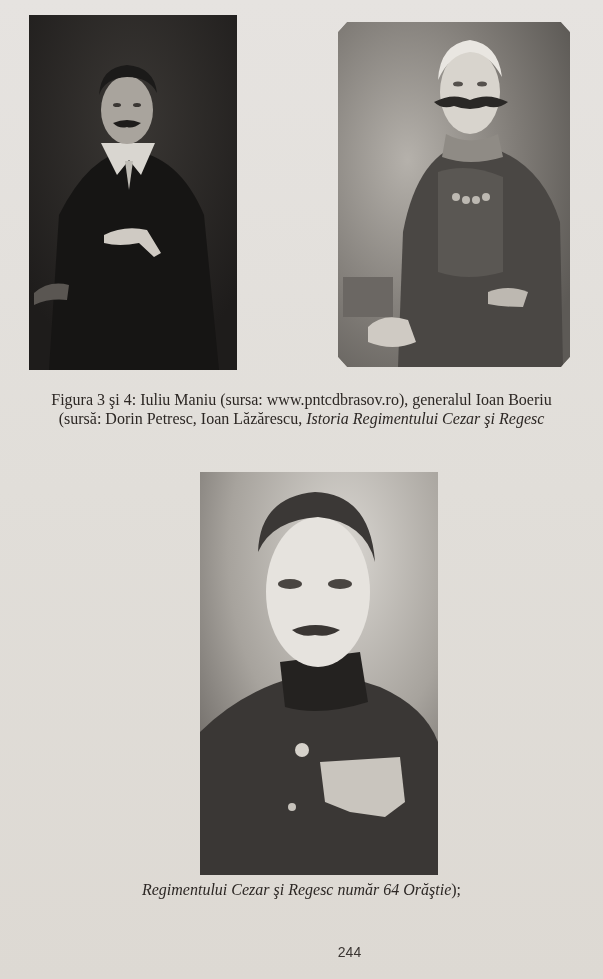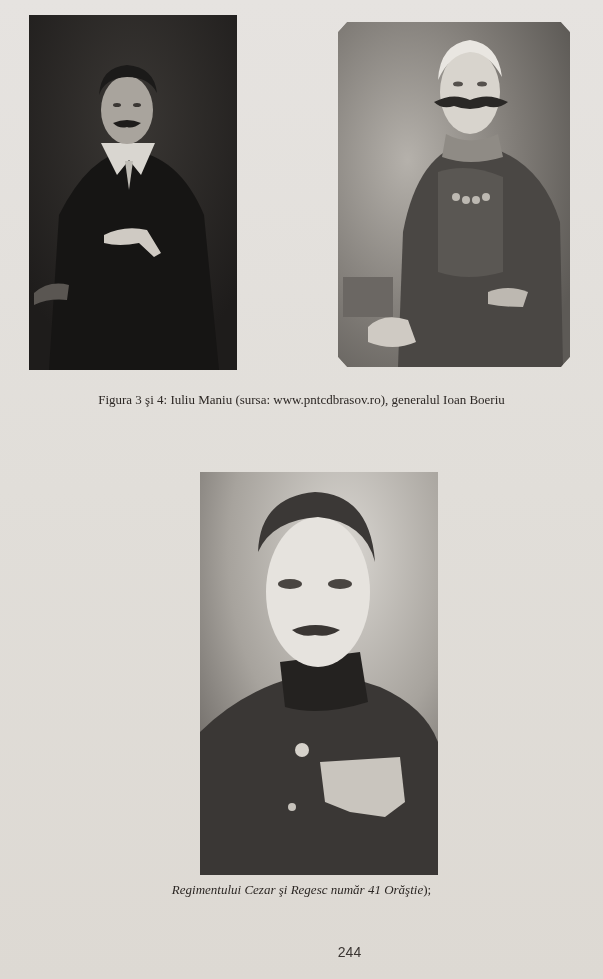--- a/index.html
+++ b/index.html
@@ -13,21 +13,21 @@
   .photo { position: absolute; overflow: hidden; }
   .photo svg { width: 100%; height: 100%; display: block; }
 
   #photo-maniu { left: 29px; top: 15px; width: 208px; height: 355px; background: #2b2927; }
   #photo-boeriu { left: 338px; top: 22px; width: 232px; height: 345px; background: #8a8680;
     clip-path: polygon(4% 0, 96% 0, 100% 3%, 100% 97%, 96% 100%, 4% 100%, 0 97%, 0 3%); }
   #photo-popa { left: 200px; top: 472px; width: 238px; height: 403px; background: #a9a6a1; }
 
   .caption {
     position: absolute; left: 0; width: 603px; text-align: center;
-    font-size: 13px; line-height: 19px; color: #2c2724;
+    font-size: 16px; line-height: 19px; color: #2c2724;
   }
   .caption i { font-style: italic; }
   #caption-1 { top: 390px; }
   #caption-2 { top: 880px; }
   #page-number {
     position: absolute; top: 944px; left: 0; width: 603px; text-align: center;
     font-family: "Liberation Sans", "DejaVu Sans", sans-serif;
     font-size: 14px; color: #3a3532; padding-left: 48px;
   }
 </style>
@@ -90,20 +90,21 @@
 
     <path d="M30 305 Q45 290 70 298 L78 320 Q55 330 30 320 Z" fill="#cfcac3"></path>
     <path d="M150 270 Q170 262 190 270 L185 285 Q165 285 150 282 Z" fill="#bdb8b1"></path>
 
     <rect x="5" y="255" width="50" height="40" fill="#6b6763"></rect>
   </svg>
 </div>
 
 <div class="caption" id="caption-1">
   <div>Figura 3 şi 4: Iuliu Maniu (sursa: www.pntcdbrasov.ro), generalul Ioan Boeriu</div>
+  <div><span>(sursă: Dorin Petresc, Ioan Lăzărescu, </span><i>Istoria Regimentului Cezar şi Regesc</i></div>
 </div>
 
 <div class="photo" id="photo-popa">
   <svg viewBox="0 0 238 403" preserveAspectRatio="none">
     <defs>
       <radialGradient id="pbg" cx="60%" cy="20%" r="80%">
         <stop offset="0" stop-color="#d9d6d1"></stop>
         <stop offset="0.6" stop-color="#a7a39d"></stop>
         <stop offset="1" stop-color="#6e6a66"></stop>
       </radialGradient>
@@ -120,16 +121,16 @@
     <ellipse cx="140" cy="112" rx="12" ry="5" fill="#4a4642"></ellipse>
     <path d="M92 158 Q115 148 140 158 Q128 166 115 163 Q102 166 92 158 Z" fill="#3a3633"></path>
 
     <path d="M120 290 L200 285 L205 330 L185 345 L150 340 L125 330 Z" fill="#c9c5be"></path>
     <circle cx="102" cy="278" r="7" fill="#d6d2cb"></circle>
     <circle cx="92" cy="335" r="4" fill="#c6c2bb"></circle>
   </svg>
 </div>
 
 <div class="caption" id="caption-2">
-  <div><i>Regimentului Cezar şi Regesc număr 41 Orăştie</i><span>);</span></div>
+  <div><i>Regimentului Cezar şi Regesc număr 64 Orăştie</i><span>);</span></div>
 </div>
 
 <div id="page-number">244</div>
 
 </body></html>

